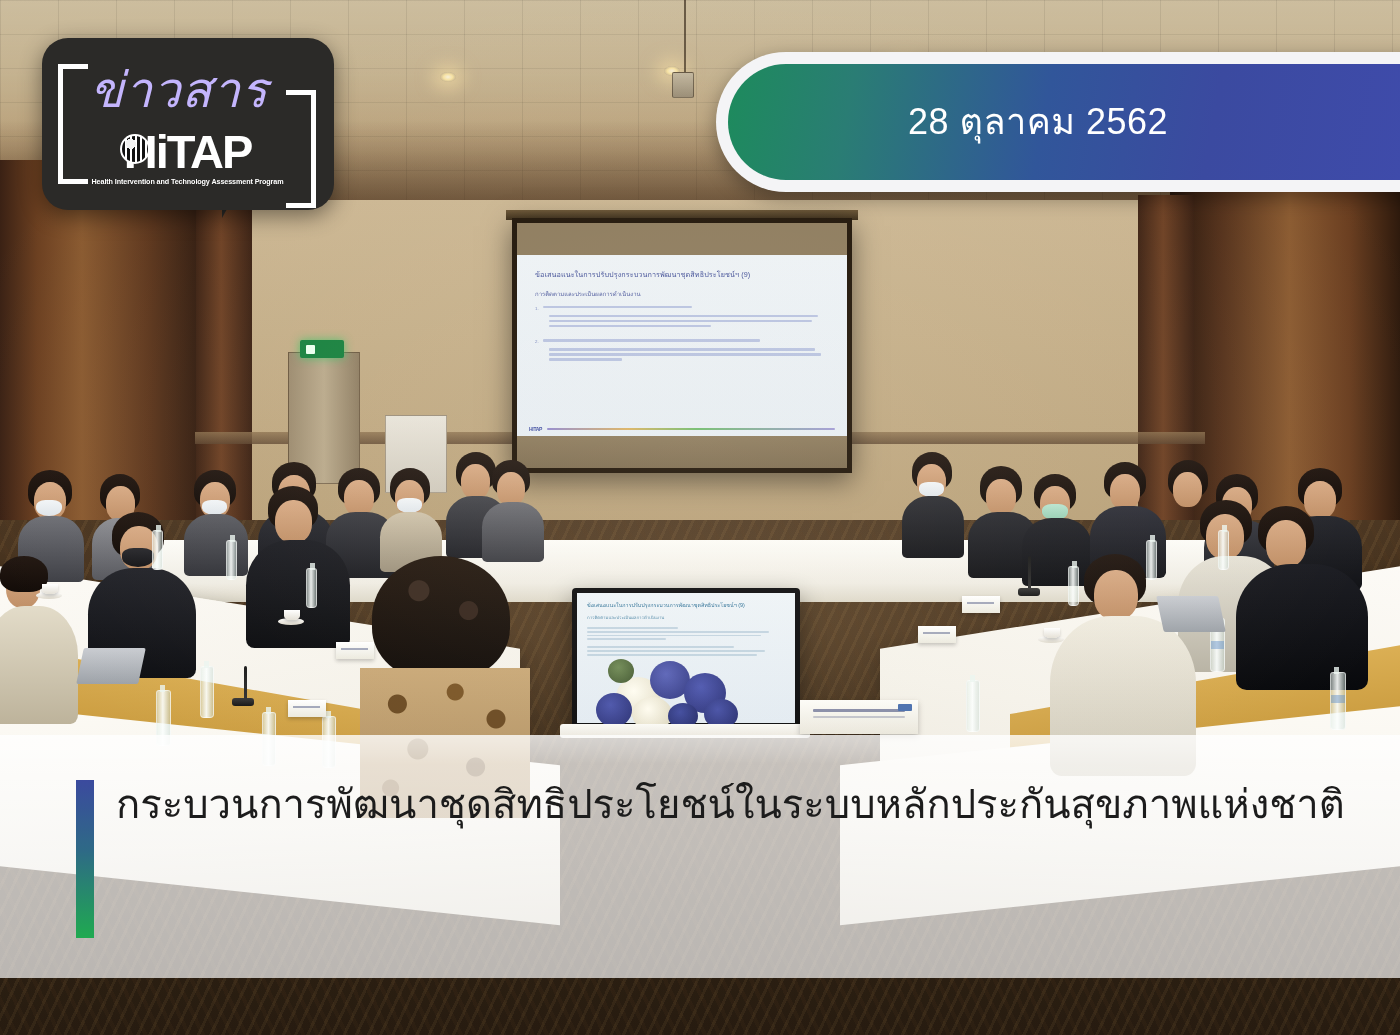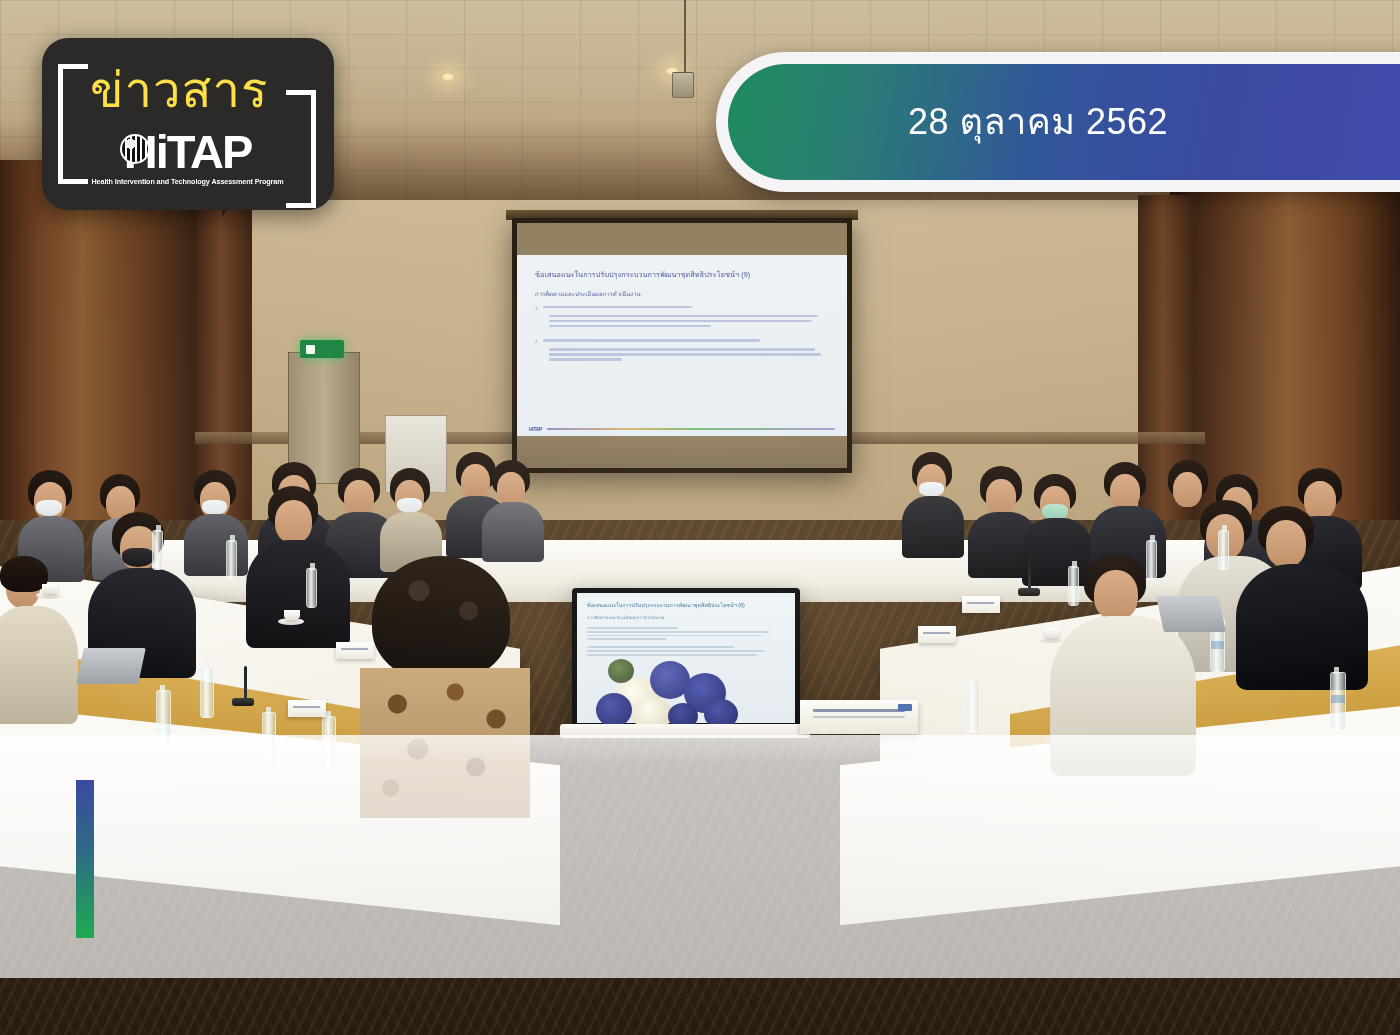--- a/index.html
+++ b/index.html
@@ -305,22 +305,23 @@
     border-bottom:58px solid transparent;
     z-index:29;
   }
   .bracket-l,.bracket-r{
     position:absolute;width:30px;border:5px solid #fff;
   }
   .bracket-l{left:16px;top:26px;height:120px;border-right:none;}
   .bracket-r{right:18px;top:52px;height:118px;border-left:none;}
   .khao{
     position:absolute;left:48px;top:28px;
-    font-size:49px;color:#fde047;line-height:1;letter-spacing:1px;
+    font-size:49px;color:#c4b5fd;line-height:1;letter-spacing:1px;
     font-family:"Liberation Sans","DejaVu Sans",sans-serif;
+    font-style:italic;
   }
   .hitap-wrap{
     position:absolute;left:48px;top:92px;width:195px;text-align:center;
   }
   .hitap-word{
     font-size:47px;font-weight:bold;color:#fff;line-height:.95;
     letter-spacing:-2px;font-family:"Liberation Sans",sans-serif;
     position:relative;display:inline-block;
   }
   .globe{
@@ -669,16 +670,17 @@
   <div class="date-pill-outer">
     <div class="date-pill">
       <div class="date-text">28 ตุลาคม  2562</div>
     </div>
   </div>
 
   <div class="caption-band"></div>
   <div class="caption-inner">
     <div class="accent-bar"></div>
     <div class="caption-lines">
+      <div class="cap-line">กระบวนการพัฒนาชุดสิทธิประโยชน์ในระบบหลักประกันสุขภาพแห่งชาติ</div>
     </div>
   </div>
 
 </div>
 
 </body></html>

